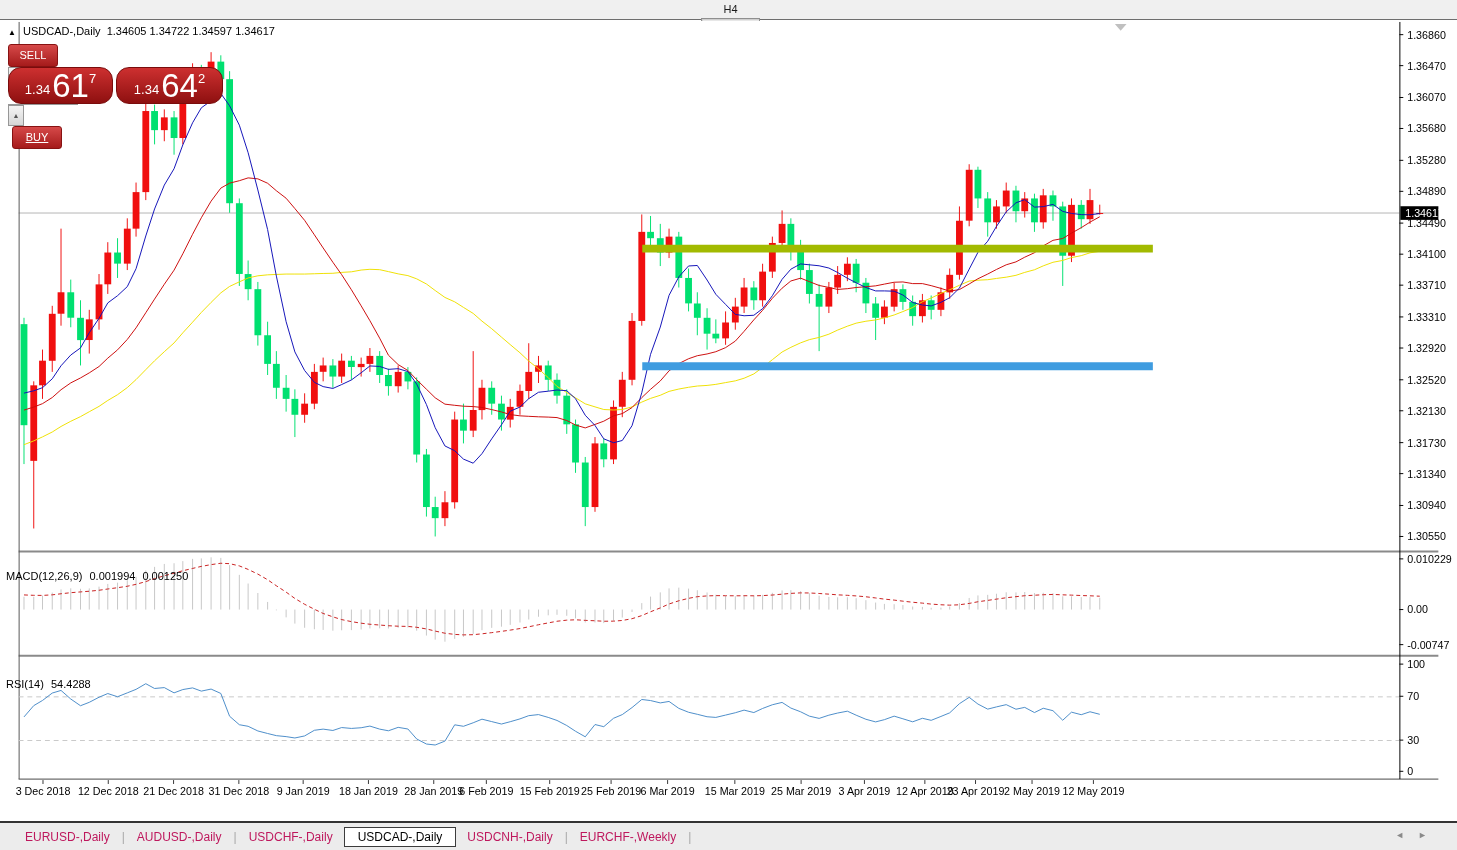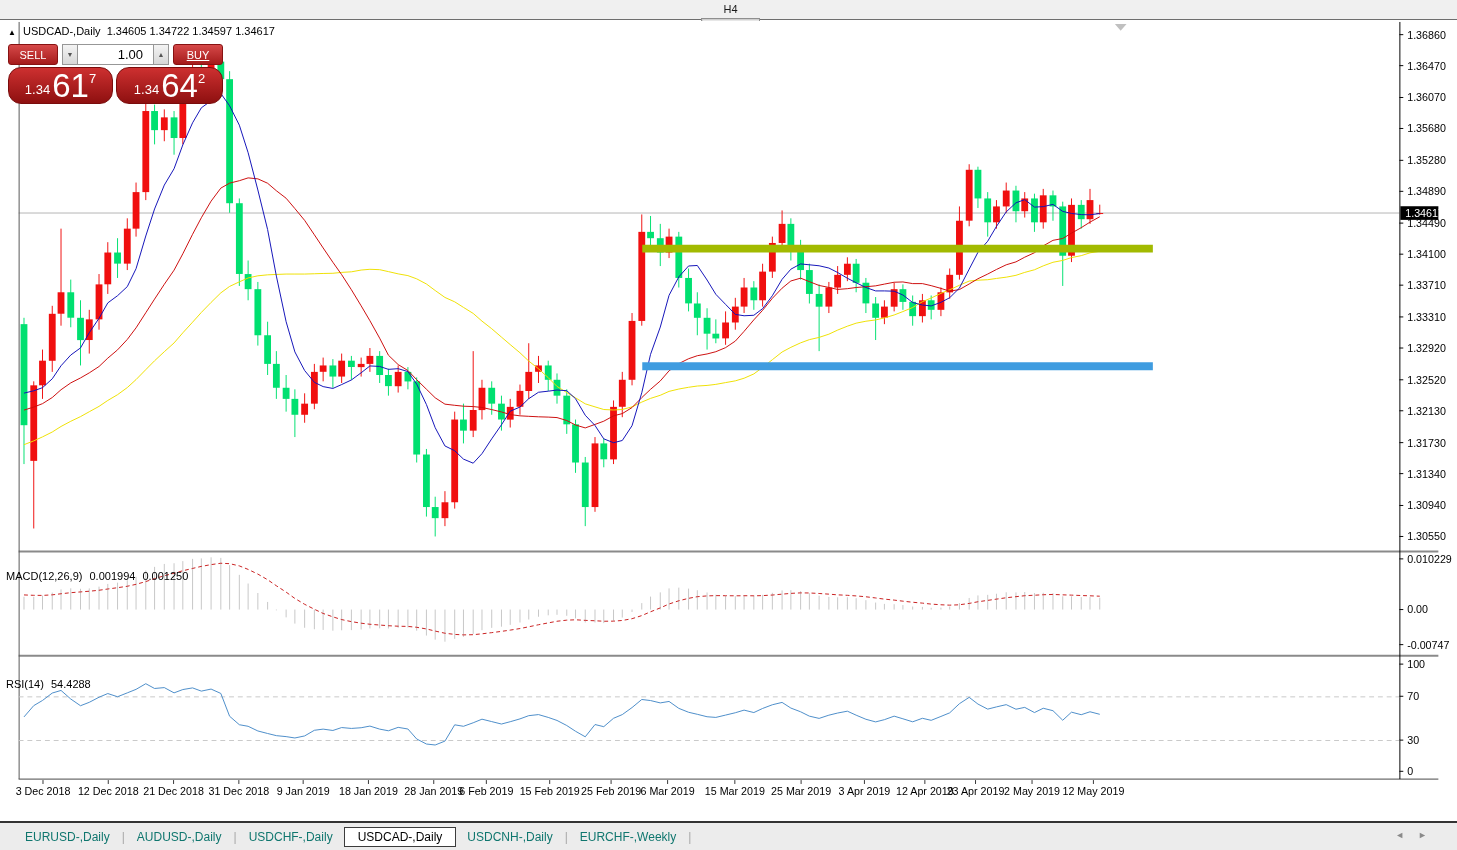--- a/index.html
+++ b/index.html
@@ -21,21 +21,21 @@
   .symbol-header{position:absolute;left:8px;top:25px;color:#000;}
   .symbol-header .tri{font-size:8px;margin-right:4px;}
   .symbol-header span{margin-right:3px;}
 
   
   .ind-label{position:absolute;left:6px;color:#000;}
   .ind-label span{margin-right:4px;}
 
   
   .trade-widget{position:absolute;left:8px;top:44px;width:215px;}
-  .tw-row1{display:flex;align-items:stretch;height:21px;}
+  .tw-row1{display:flex;align-items:stretch;height:21px;flex-direction:column;}
   .tw-btn{width:50px;color:#fff;text-align:center;line-height:21px;border-radius:3px;
           background:linear-gradient(#d64949,#a51b1b);border:1px solid #871212;box-sizing:border-box;}
   .tw-btn.sell{margin-right:4px;}
   .tw-btn.buy{margin-left:4px;text-decoration:underline;}
   .tw-spin{width:16px;background:linear-gradient(#f4f4f4,#d7d7d7);border:1px solid #979797;
            box-sizing:border-box;text-align:center;color:#555;font-size:7px;line-height:19px;}
   .tw-volume{flex:1;border:1px solid #979797;border-left:none;border-right:none;background:#fff;
              font-size:13px;text-align:right;padding:0 10px 0 0;box-sizing:border-box;width:70px;
              font-family:"Liberation Sans",sans-serif;height:21px;}
   .tw-row2{display:flex;margin-top:2px;}
@@ -44,21 +44,21 @@
   .tw-price.sell{width:105px;margin-right:3px;}
   .tw-price.buy{width:107px;}
   .tw-price .pfx{font-size:13px;align-self:flex-end;margin:0 2px 6px 0;}
   .tw-price .big{font-size:33px;line-height:33px;}
   .tw-price .sup{font-size:13px;align-self:flex-start;margin-top:3px;}
 
   
   .tabbar{position:absolute;left:0;top:821px;width:1457px;height:29px;background:#ececec;
           border-top:2px solid #333;box-sizing:content-box;}
   .tabs{position:absolute;left:14px;top:3px;display:flex;align-items:center;font-size:12px;height:21px;}
-  .tab{padding:2px 11px;color:#0f766e;white-space:nowrap;}
+  .tab{padding:2px 11px;color:#be185d;white-space:nowrap;}
   .tab.active{background:#fff;border:1px solid #3c3c3c;color:#000;padding:2px 13px;}
   .tab-sep{color:#a8a8a8;padding:0 1px;}
   .tab-arrows{position:absolute;right:16px;top:7px;color:#8a8a8a;font-size:9px;letter-spacing:14px;}
 </style>
 </head>
 <body>
 
 <div class="screen">
 
   <div class="toolbar" id="tf-toolbar">

